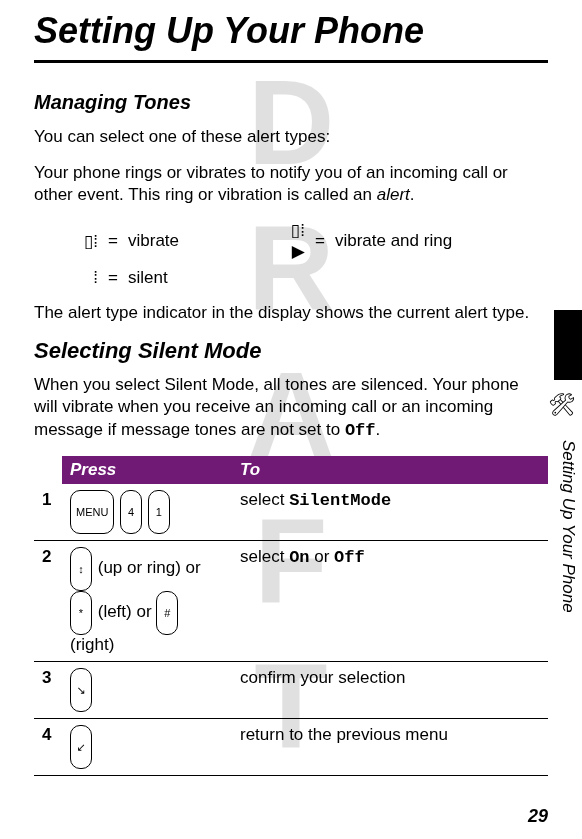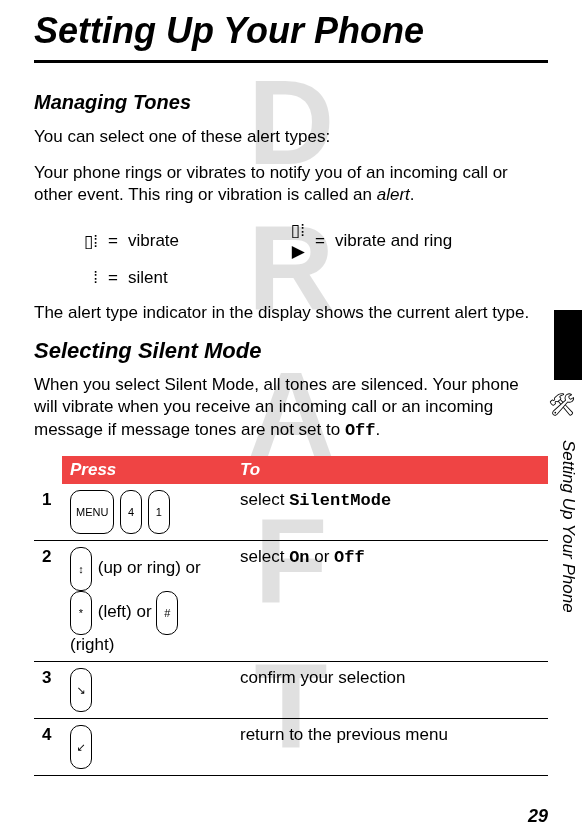--- a/index.html
+++ b/index.html
@@ -74,21 +74,21 @@
     margin-top: 6px;
   }
   .mono { font-family: "Courier New", monospace; font-weight: bold; }
   table.steps {
     width: 100%;
     border-collapse: collapse;
     margin-top: 8px;
     font-size: 17px;
   }
   table.steps thead th {
-    background: #ef4444;
+    background: #701a75;
     color: #fff;
     text-align: left;
     font-style: italic;
     font-weight: 900;
     padding: 4px 8px;
   }
   table.steps thead th.numcol { width: 28px; background:#fff; }
   table.steps thead th.presscol { width: 170px; }
   table.steps td {
     padding: 6px 8px;

